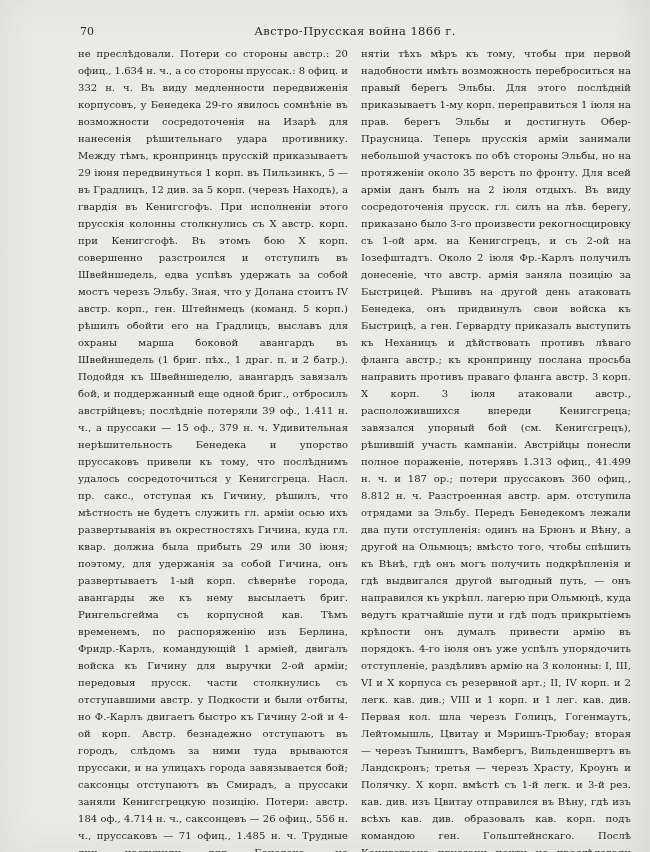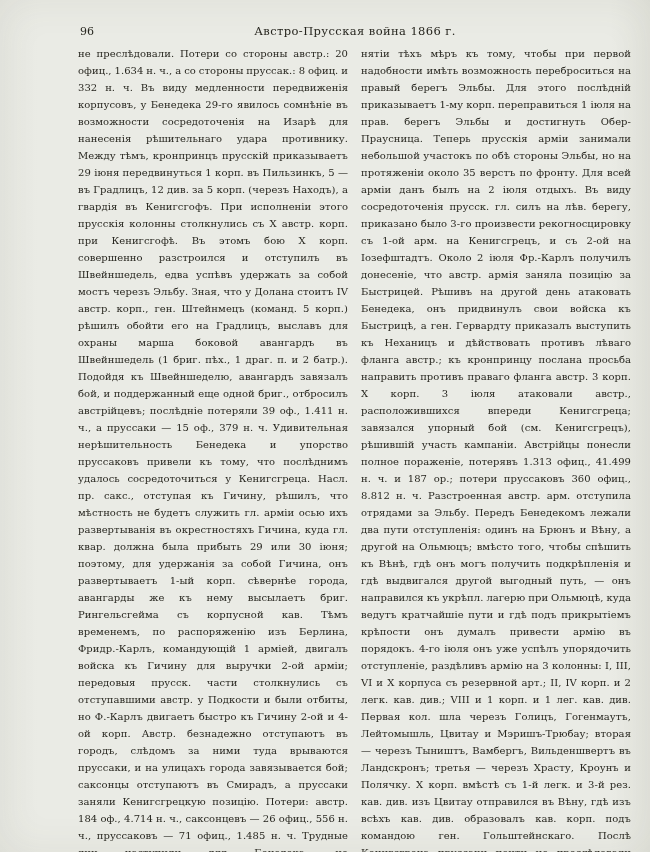--- a/index.html
+++ b/index.html
@@ -52,20 +52,20 @@
     text-align: justify;
     word-spacing: -0.3px;
     letter-spacing: 0.05px;
   }
 </style>
 </head>
 <body>
 
 <div class="page">
   <div class="header">
-    <span class="pagenum">96</span>
+    <span class="pagenum">70</span>
     <span class="title">Австро-Прусская война 1866 г.</span>
   </div>
   <div class="columns">
     <div class="col">не преслѣдовали. Потери со стороны австр.: 20 офиц., 1.634 н. ч., а со стороны пруссак.: 8 офиц. и 332 н. ч. Въ виду медленности передвиженія корпусовъ, у Бенедека 29-го явилось сомнѣніе въ возможности сосредоточенія на Изарѣ для нанесенія рѣшительнаго удара противнику. Между тѣмъ, кронпринцъ прусскій приказываетъ 29 іюня передвинуться 1 корп. въ Пильзинкъ, 5 — въ Градлицъ, 12 див. за 5 корп. (черезъ Находъ), а гвардія въ Кенигсгофъ. При исполненіи этого прусскія колонны столкнулись съ X австр. корп. при Кенигсгофѣ. Въ этомъ бою X корп. совершенно разстроился и отступилъ въ Швейншедель, едва успѣвъ удержать за собой мостъ черезъ Эльбу. Зная, что у Долана стоитъ IV австр. корп., ген. Штейнмецъ (команд. 5 корп.) рѣшилъ обойти его на Градлицъ, выславъ для охраны марша боковой авангардъ въ Швейншедель (1 бриг. пѣх., 1 драг. п. и 2 батр.). Подойдя къ Швейншеделю, авангардъ завязалъ бой, и поддержанный еще одной бриг., отбросилъ австрійцевъ; послѣдніе потеряли 39 оф., 1.411 н. ч., а пруссаки — 15 оф., 379 н. ч. Удивительная нерѣшительность Бенедека и упорство пруссаковъ привели къ тому, что послѣднимъ удалось сосредоточиться у Кенигсгреца. Насл. пр. сакс., отступая къ Гичину, рѣшилъ, что мѣстность не будетъ служить гл. арміи осью ихъ развертыванія въ окрестностяхъ Гичина, куда гл. квар. должна была прибыть 29 или 30 іюня; поэтому, для удержанія за собой Гичина, онъ развертываетъ 1-ый корп. сѣвернѣе города, авангарды же къ нему высылаетъ бриг. Рингельсгейма съ корпусной кав. Тѣмъ временемъ, по распоряженію изъ Берлина, Фридр.-Карлъ, командующій 1 арміей, двигалъ войска къ Гичину для выручки 2-ой арміи; передовыя прусск. части столкнулись съ отступавшими австр. у Подкости и были отбиты, но Ф.-Карлъ двигаетъ быстро къ Гичину 2-ой и 4-ой корп. Австр. безнадежно отступаютъ въ городъ, слѣдомъ за ними туда врываются пруссаки, и на улицахъ города завязывается бой; саксонцы отступаютъ въ Смирадъ, а пруссаки заняли Кенигсгрецкую позицію. Потери: австр. 184 оф., 4.714 н. ч., саксонцевъ — 26 офиц., 556 н. ч., пруссаковъ — 71 офиц., 1.485 н. ч. Трудные дни наступили для Бенедека: не воспользовавшись численностью 28-го и 29-го австрійск. 2-ой прусск. армію, онъ хотя и сосредоточился на одной позиціи, но войска его, разстроенныя и деморализованныя предшествующими боями, не могли сопротивляться соединеннымъ арміямъ пруссаковъ, тѣмъ болѣе, что потери австрійцевъ доходили до четверти состава (до 30.000 чел.). Утомленный и разстроенный видъ 1-го и саксонск. корп., послѣ боя при Гичинѣ, заставилъ Бенедека рѣшиться на отступленіе. Въ 1 часъ ночи 1 іюля онъ приказываетъ двигаться: III и X корп. въ 3 резервн. и 1 легк. кав. див. на Садову къ Липѣ; VI корп. съ 2 рез. кав. див. — къ Вшестару; VIII и IV корп. съ резервн. арт. — къ Недѣлишту; II корп. съ 1 резервн. и 2 кав. див. — къ Тротину; 1 и саксонск. корп. — къ Неханицту. Поспѣшное отступленіе деморализованной австр. арміи еще болѣе утомило войска. 30 іюня между обѣими прусскими арм. была установлена прочная связь. Въ тотъ же день въ Рейхенбергъ прибылъ король прусскій и принялъ общее командованіе надъ арміями. Кронпринцу было приказано не соединяться съ 1 арм., а при-</div>
     <div class="col">нятіи тѣхъ мѣръ къ тому, чтобы при первой надобности имѣть возможность переброситься на правый берегъ Эльбы. Для этого послѣдній приказываетъ 1-му корп. переправиться 1 іюля на прав. берегъ Эльбы и достигнуть Обер-Праусница. Теперь прусскія арміи занимали небольшой участокъ по обѣ стороны Эльбы, но на протяженіи около 35 верстъ по фронту. Для всей арміи данъ былъ на 2 іюля отдыхъ. Въ виду сосредоточенія прусск. гл. силъ на лѣв. берегу, приказано было 3-го произвести рекогносцировку съ 1-ой арм. на Кенигсгрецъ, и съ 2-ой на Іозефштадтъ. Около 2 іюля Фр.-Карлъ получилъ донесеніе, что австр. армія заняла позицію за Быстрицей. Рѣшивъ на другой день атаковать Бенедека, онъ придвинулъ свои войска къ Быстрицѣ, а ген. Гервардту приказалъ выступить къ Неханицъ и дѣйствовать противъ лѣваго фланга австр.; къ кронпринцу послана просьба направить противъ праваго фланга австр. 3 корп. X корп. 3 іюля атаковали австр., расположившихся впереди Кенигсгреца; завязался упорный бой (см. Кенигсгрецъ), рѣшившій участь кампаніи. Австрійцы понесли полное пораженіе, потерявъ 1.313 офиц., 41.499 н. ч. и 187 ор.; потери пруссаковъ 360 офиц., 8.812 н. ч. Разстроенная австр. арм. отступила отрядами за Эльбу. Передъ Бенедекомъ лежали два пути отступленія: одинъ на Брюнъ и Вѣну, а другой на Ольмюцъ; вмѣсто того, чтобы спѣшить къ Вѣнѣ, гдѣ онъ могъ получить подкрѣпленія и гдѣ выдвигался другой выгодный путь, — онъ направился къ укрѣпл. лагерю при Ольмюцѣ, куда ведутъ кратчайшіе пути и гдѣ подъ прикрытіемъ крѣпости онъ думалъ привести армію въ порядокъ. 4-го іюля онъ уже успѣлъ упорядочить отступленіе, раздѣливъ армію на 3 колонны: I, III, VI и X корпуса съ резервной арт.; II, IV корп. и 2 легк. кав. див.; VIII и 1 корп. и 1 лег. кав. див. Первая кол. шла черезъ Голицъ, Гогенмаутъ, Лейтомышль, Цвитау и Мэришъ-Трюбау; вторая — черезъ Тыништъ, Вамбергъ, Вильденшвертъ въ Ландскронъ; третья — черезъ Храсту, Кроунъ и Полячку. Х корп. вмѣстѣ съ 1-й легк. и 3-й рез. кав. див. изъ Цвитау отправился въ Вѣну, гдѣ изъ всѣхъ кав. див. образовалъ кав. корп. подъ командою ген. Гольштейнскаго. Послѣ Кенигсгреца пруссаки почти не преслѣдовали отступавшихъ, очевидно въ первый моментъ не сознавая всего значенія своей побѣды. Войска были сильно утомлены и страшно перепутались во время боя, а потому 4 іюля посвящено приведенію въ порядокъ частей, отдыху и очищенію поля сраженія; 5 іюля пруссаки возобновили наступленіе: 2-ая армія черезъ Пардубицъ къ Хрудиму, вдоль по лѣв. берегу Эльбы, 1-ая арм. къ Пржелаучу и Хлумецу, а гв. ланд. див. къ Подѣебраду для обезпеченія движенія со стороны Праги; 6 корп. назначался для обложенія Іозефштадта и Кенигсгреца, а также для прикрытія Силезіи. Бенедекъ, разсчитывавшій привлечь на себя армію противника и выиграть время, сдѣлалъ, очевидно, ошибку. Король прусскій, узнавшій 6-го объ отступленіи австрійцевъ на Ольмюцъ, рѣшился на очень смѣлый планъ: противъ Бенедека онъ выставилъ заслонъ къ Ольмюцу (2-ую армію), а со всѣми остальными войсками</div>
   </div>
 </div>
 
 </body></html>

